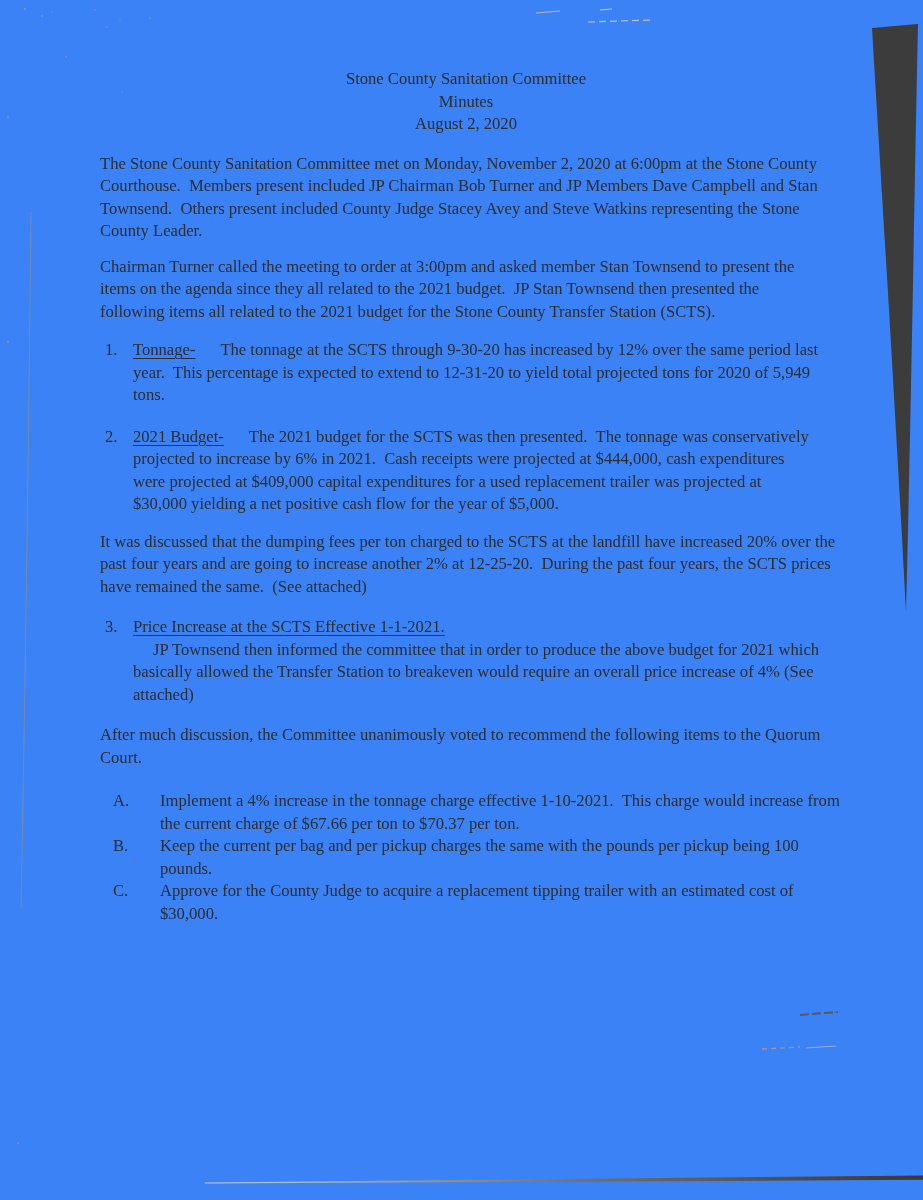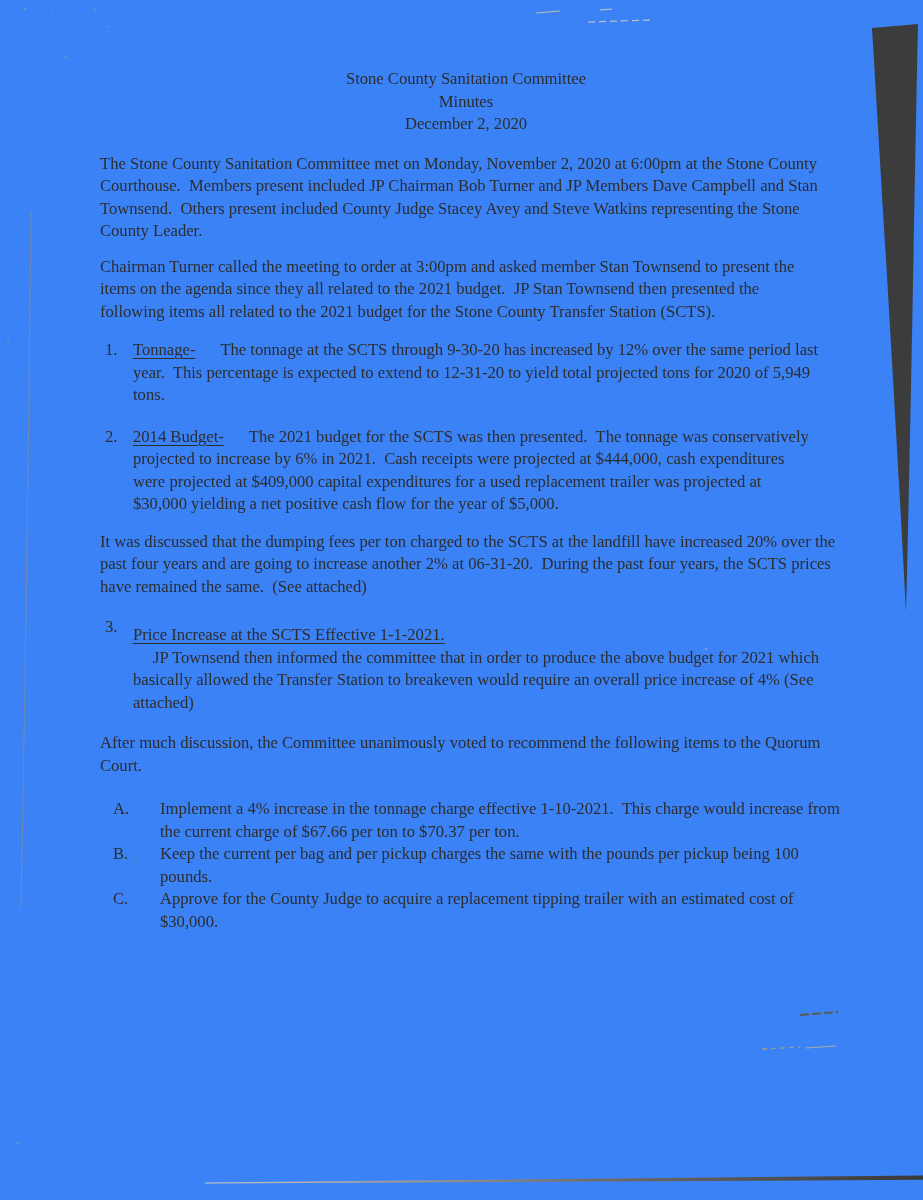--- a/index.html
+++ b/index.html
@@ -40,39 +40,39 @@
   .nlist-item .marker { flex: 0 0 28px; }
   .llist-item {
     display: flex;
     padding-left: 33px;
     align-items: flex-start;
   }
   .llist-item .marker { flex: 0 0 27px; }
   .item-body { flex: 1; }
   .u { text-decoration: underline; text-underline-offset: 3px; }
   .label-inline { margin-right: 5px; }
-  .label-block { display: block; margin-top: 8px; }
+  .label-block { display: block; }
   .artifacts {
     position: absolute;
     left: 0; top: 0;
     width: 923px; height: 1200px;
     pointer-events: none;
   }
 </style>
 </head>
 <body>
 
 <div class="page">
 
   <div class="content">
 
     <div class="title-block">
       <div class="title-line">Stone County Sanitation Committee</div>
       <div class="title-line">Minutes</div>
-      <div class="title-line">December 2, 2020</div>
+      <div class="title-line">August 2, 2020</div>
     </div>
 
     <p class="para mt17 txt">The Stone County Sanitation Committee met on Monday, November 2, 2020 at 6:00pm at the Stone County
 Courthouse.  Members present included JP Chairman Bob Turner and JP Members Dave Campbell and Stan
 Townsend.  Others present included County Judge Stacey Avey and Steve Watkins representing the Stone
 County Leader.</p>
 
     <p class="para mt13 txt">Chairman Turner called the meeting to order at 3:00pm and asked member Stan Townsend to present the
 items on the agenda since they all related to the 2021 budget.  JP Stan Townsend then presented the
 following items all related to the 2021 budget for the Stone County Transfer Station (SCTS).</p>
@@ -83,29 +83,29 @@
         <span class="u label-inline">Tonnage-</span><span class="txt">The tonnage at the SCTS through 9-30-20 has increased by 12% over the same period last
 year.  This percentage is expected to extend to 12-31-20 to yield total projected tons for 2020 of 5,949
 tons.</span>
       </div>
     </div>
 
 
     <div class="nlist-item mt19">
       <span class="marker">2.</span>
       <div class="item-body">
-        <span class="u label-inline">2014 Budget-</span><span class="txt">The 2021 budget for the SCTS was then presented.  The tonnage was conservatively
+        <span class="u label-inline">2021 Budget-</span><span class="txt">The 2021 budget for the SCTS was then presented.  The tonnage was conservatively
 projected to increase by 6% in 2021.  Cash receipts were projected at $444,000, cash expenditures
 were projected at $409,000 capital expenditures for a used replacement trailer was projected at
 $30,000 yielding a net positive cash flow for the year of $5,000.</span>
       </div>
     </div>
 
     <p class="para mt15 txt">It was discussed that the dumping fees per ton charged to the SCTS at the landfill have increased 20% over the
-past four years and are going to increase another 2% at 06-31-20.  During the past four years, the SCTS prices
+past four years and are going to increase another 2% at 12-25-20.  During the past four years, the SCTS prices
 have remained the same.  (See attached)</p>
 
     <div class="nlist-item mt18">
       <span class="marker">3.</span>
       <div class="item-body">
         <span class="u label-block">Price Increase at the SCTS Effective 1-1-2021.</span><span class="txt">JP Townsend then informed the committee that in order to produce the above budget for 2021 which
 basically allowed the Transfer Station to breakeven would require an overall price increase of 4% (See
 attached)</span>
       </div>
     </div>

